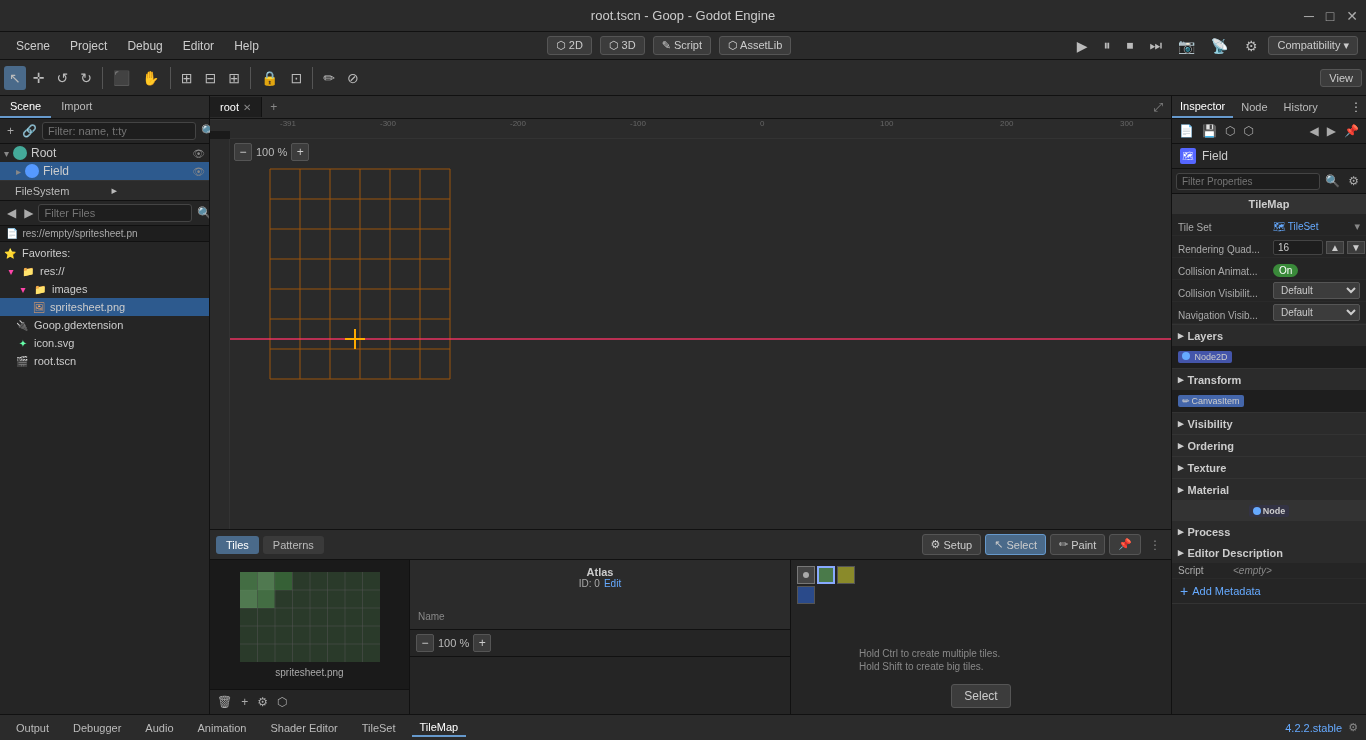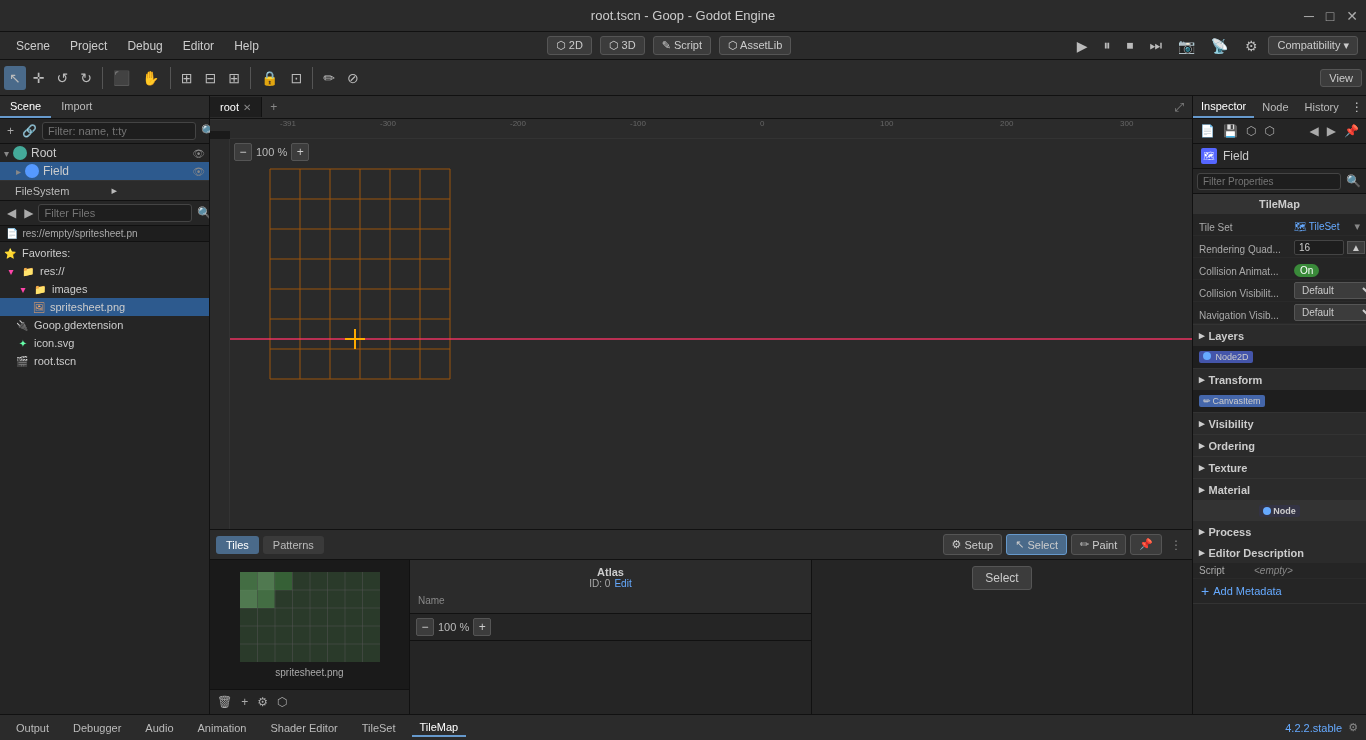--- a/index.html
+++ b/index.html
@@ -91,31 +91,31 @@
     .tile-dots { color: #888; cursor: pointer; padding: 0 4px; }
     #tile-content { display: flex; flex: 1; overflow: hidden; }
     #tile-left { width: 200px; border-right: 1px solid #111; display: flex; flex-direction: column; }
     #tile-sprite { flex: 1; background: #1a1a1a; display: flex; align-items: center; justify-content: center; position: relative; }
     #tile-left-toolbar { display: flex; align-items: center; padding: 3px 4px; border-top: 1px solid #111; gap: 3px; }
     #tile-middle { flex: 1; overflow-y: auto; border-right: 1px solid #111; }
     .atlas-item { padding: 6px 8px; background: #2b2b2b; border-bottom: 1px solid #111; }
     .atlas-title { font-size: 11px; color: #ccc; font-weight: bold; text-align: center; }
     .atlas-id { font-size: 10px; color: #aaa; text-align: center; display: flex; align-items: center; justify-content: center; gap: 4px; }
     .atlas-edit-btn { color: #6af; cursor: pointer; font-size: 10px; }
-    .atlas-name-row { margin-top: 4px; }
+    .atlas-name-row { margin-top: 20px; }
     .atlas-name-label { font-size: 10px; color: #888; }
     #tile-right { width: 380px; display: flex; flex-direction: column; }
     #tile-right-header { display: flex; padding: 4px 8px; border-bottom: 1px solid #111; align-items: center; gap: 20px; }
     .tile-section-title { font-size: 11px; color: #bbb; }
     #tile-right-content { flex: 1; display: flex; gap: 4px; padding: 6px; }
     .tile-hint { flex: 1; font-size: 10px; color: #888; display: flex; flex-direction: column; justify-content: flex-end; gap: 2px; }
     .select-dropdown { background: #3c3c3c; border: 1px solid #555; border-radius: 3px; padding: 4px 12px; color: #ccc; font-size: 12px; cursor: pointer; }
 
     
-    #right-panel { width: 174px; background: #252525; border-left: 1px solid #111; display: flex; flex-direction: column; overflow: hidden; }
+    #right-panel { width: 195px; background: #252525; border-left: 1px solid #111; display: flex; flex-direction: column; overflow: hidden; }
     #inspector-tabs { display: flex; background: #2b2b2b; border-bottom: 1px solid #111; align-items: center; }
     .inspector-tab { padding: 4px 8px; font-size: 11px; color: #bbb; cursor: pointer; }
     .inspector-tab.active { color: #fff; border-bottom: 2px solid #6699cc; }
     .inspector-toolbar { display: flex; align-items: center; padding: 3px 4px; background: #252525; border-bottom: 1px solid #111; gap: 2px; }
     .inspector-btn { background: none; border: none; color: #aaa; cursor: pointer; padding: 2px 3px; border-radius: 2px; font-size: 12px; }
     .inspector-node-name { display: flex; align-items: center; padding: 4px 8px; gap: 6px; border-bottom: 1px solid #111; }
     .node-type-icon { width: 16px; height: 16px; background: #5566ff; border-radius: 2px; display: flex; align-items: center; justify-content: center; font-size: 9px; color: white; }
     .node-name-text { font-size: 12px; color: #ccc; }
     .filter-props { display: flex; align-items: center; padding: 3px 4px; border-bottom: 1px solid #111; gap: 2px; }
     .filter-props-input { flex: 1; background: #1e1e1e; border: 1px solid #444; border-radius: 3px; padding: 2px 5px; color: #ccc; font-size: 10px; }
@@ -435,20 +435,40 @@
           </div>
 
           <div style="display:flex;align-items:center;gap:4px;padding:4px 6px;border-bottom:1px solid #111;">
             <button class="canvas-zoom-btn">−</button>
             <span style="font-size:11px;color:#bbb;">100 %</span>
             <button class="canvas-zoom-btn">+</button>
           </div>
         </div>
 
         <div id="tile-right">
+          <div id="tile-right-content">
+
+            <div style="display:flex;flex-direction:column;gap:2px;">
+              <div style="display:flex;gap:2px;">
+                <div style="width:18px;height:18px;border:1px solid #777;background:#444;display:flex;align-items:center;justify-content:center;">
+                  <div style="width:6px;height:6px;border-radius:50%;background:#aaa;"></div>
+                </div>
+                <div style="width:18px;height:18px;border:2px solid #88aaff;background:#4a7a4a;"></div>
+                <div style="width:18px;height:18px;border:1px solid #555;background:#8a8a2a;"></div>
+              </div>
+              <div style="display:flex;gap:2px;">
+                <div style="width:18px;height:18px;border:1px solid #555;background:#2a4a8a;"></div>
+              </div>
+            </div>
+
+            <div class="tile-hint" style="margin-left: auto;">
+              <span>Hold Ctrl to create multiple tiles.</span>
+              <span>Hold Shift to create big tiles.</span>
+            </div>
+          </div>
 
           <div style="position:relative;display:flex;justify-content:center;padding:6px 0;">
             <button class="select-dropdown">Select</button>
           </div>
         </div>
       </div>
     </div>
   </div>
 
   <div id="right-panel">

